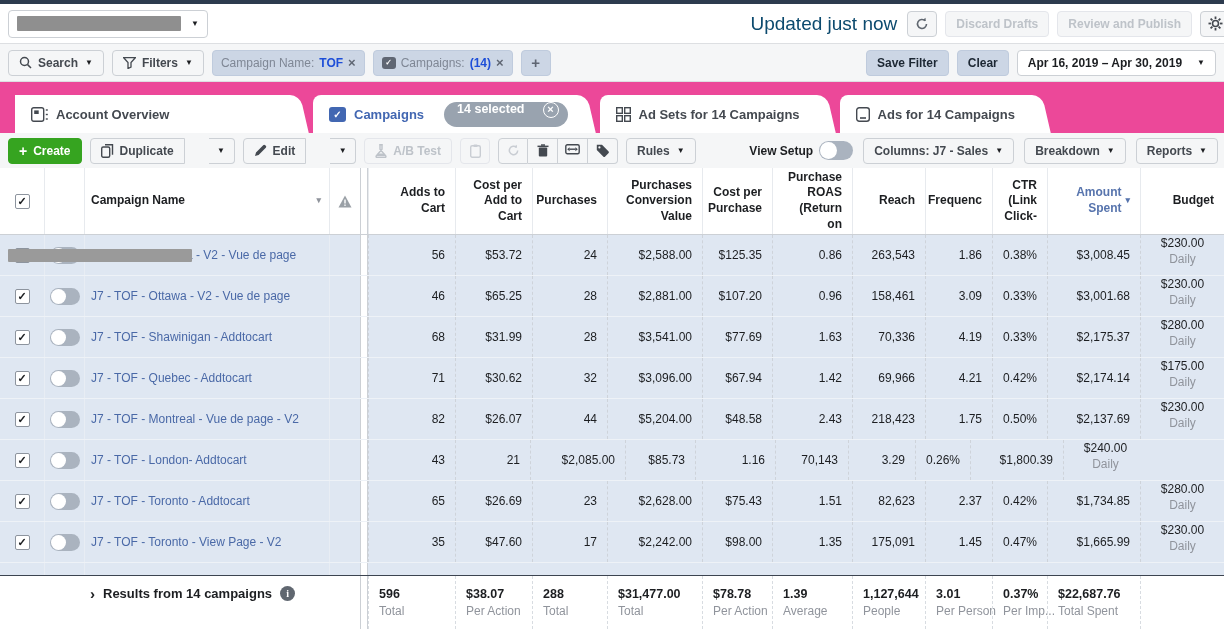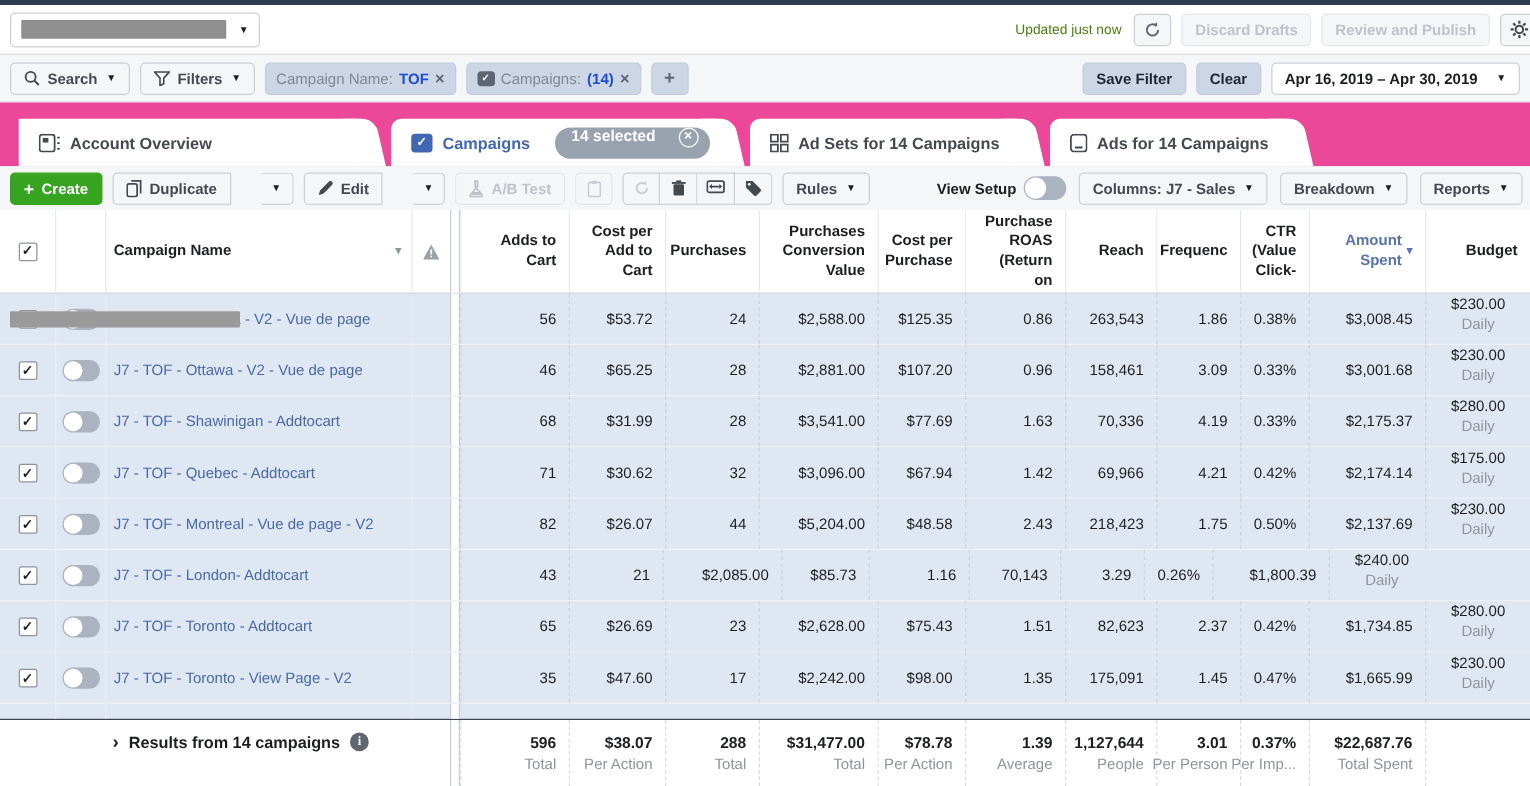--- a/index.html
+++ b/index.html
@@ -8,21 +8,21 @@
 
   
   .top-strip { height:4px; background:#2d3b4e; }
 
   
   .app-header { height:40px; background:#fff; border-bottom:1px solid #dddfe2; display:flex; align-items:center; padding:0 8px; }
   .account-select { width:200px; height:28px; background:#fff; border:1px solid #ccd0d5; border-radius:4px; display:flex; align-items:center; padding:0 8px; cursor:pointer; }
   .account-redaction { flex:1; height:15px; background:#8f8f8f; border-radius:1px; margin-right:10px; }
   .caret { font-size:8px; color:#1c1e21; line-height:1; }
   .header-right { margin-left:auto; display:flex; align-items:center; gap:8px; }
-  .updated-text { font-size:11px; color:#4d7c0f; margin-right:2px;margin-left:23px; }
+  .updated-text { font-size:19px; color:#0c4a6e; margin-right:2px;margin-left:23px; }
   .btn { height:26px; border:1px solid #ccd0d5; background:#f5f6f7; border-radius:4px; display:inline-flex; align-items:center; justify-content:center; padding:0 10px; font-weight:bold; font-size:12px; color:#444950; cursor:pointer; white-space:nowrap; }
   .btn.disabled { color:#bec3c9; border-color:#e4e6eb; background:#f5f6f7; cursor:default; }
   .icon-only { width:30px; padding:0; }
   .gear-btn { margin-right:-14px; }
 
   
   .filter-bar { height:38px; background:#f5f6f7; border-bottom:1px solid #dddfe2; display:flex; align-items:center; padding:0 8px; gap:8px; }
   .chip { height:26px; background:#ccd6e5; border:1px solid #bfcbdd; border-radius:4px; display:inline-flex; align-items:center; gap:5px; padding:0 8px; cursor:pointer; }
   .chip .chip-label { color:#7f8795; }
   .chip .chip-value { color:#1d4ed8; font-weight:bold; }
@@ -91,21 +91,21 @@
   .budget-sub { color:#90949c; }
   .partial-row { height:12px; overflow:hidden; }
   .partial-row .trow { border-bottom:none; }
 
   
   .tfoot { height:54px; background:#fff; border-top:1px solid #3c4450; display:flex; }
   .foot-left { width:368px; display:flex; align-items:flex-start; padding:10px 0 0 90px; gap:8px; }
   .foot-chevron { font-weight:bold; font-size:15px; line-height:1; color:#1c1e21; cursor:pointer; }
   .foot-label { font-weight:bold; font-size:13px; }
   .info-icon { width:15px; height:15px; background:#606770; color:#fff; border-radius:50%; display:inline-flex; align-items:center; justify-content:center; font-size:10px; font-weight:bold; font-family:"Liberation Serif", serif; }
-  .fcell { display:flex; flex-direction:column; align-items:flex-end; padding:9px 10px 0; border-left:1px dashed #d8dce1; line-height:1.45; }
+  .fcell { display:flex; flex-direction:column; padding:9px 10px 0; border-left:1px dashed #d8dce1; line-height:1.45; }
   .fval { font-weight:bold; font-size:12.5px; color:#1c1e21; white-space:nowrap; }
   .fsub { color:#90949c; font-size:12px; white-space:nowrap; }
 
   
   .redaction { position:absolute; background:#9a9a9a; z-index:6; }
   .row1-redaction { left:8px; top:249px; width:184px; height:13px; border-radius:1px; }
   svg { display:block; }
 </style>
 </head>
 <body>
@@ -340,21 +340,21 @@
   </div>
   <div class="pane-sep"></div>
   <div class="hcell hc-num col-atc">Adds to Cart</div>
   <div class="hcell hc-num col-cpatc">Cost per Add to Cart</div>
   <div class="hcell hc-num col-pur">Purchases</div>
   <div class="hcell hc-num col-pcv">Purchases Conversion Value</div>
   <div class="hcell hc-num col-cpp">Cost per Purchase</div>
   <div class="hcell hc-num col-roas">Purchase ROAS (Return on</div>
   <div class="hcell hc-num col-reach">Reach</div>
   <div class="hcell hc-num col-freq">Frequenc</div>
-  <div class="hcell hc-num col-ctr">CTR (Value Click-</div>
+  <div class="hcell hc-num col-ctr">CTR (Link Click-</div>
   <div class="hcell hc-num col-spent spent-head">
     <span>Amount Spent</span>
     <span class="sort-caret">▾</span>
   </div>
   <div class="hcell hc-num col-budget">Budget</div>
 </div>
 
 <div class="tbody" id="rows">
     <div class="trow">
       <div class="cell c-check">

